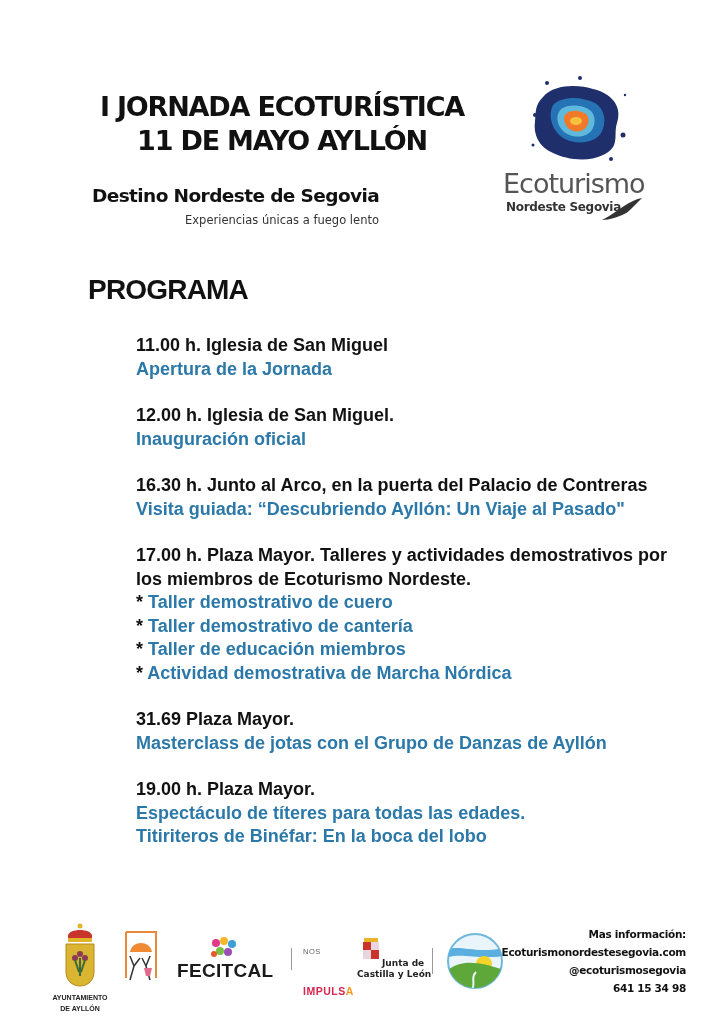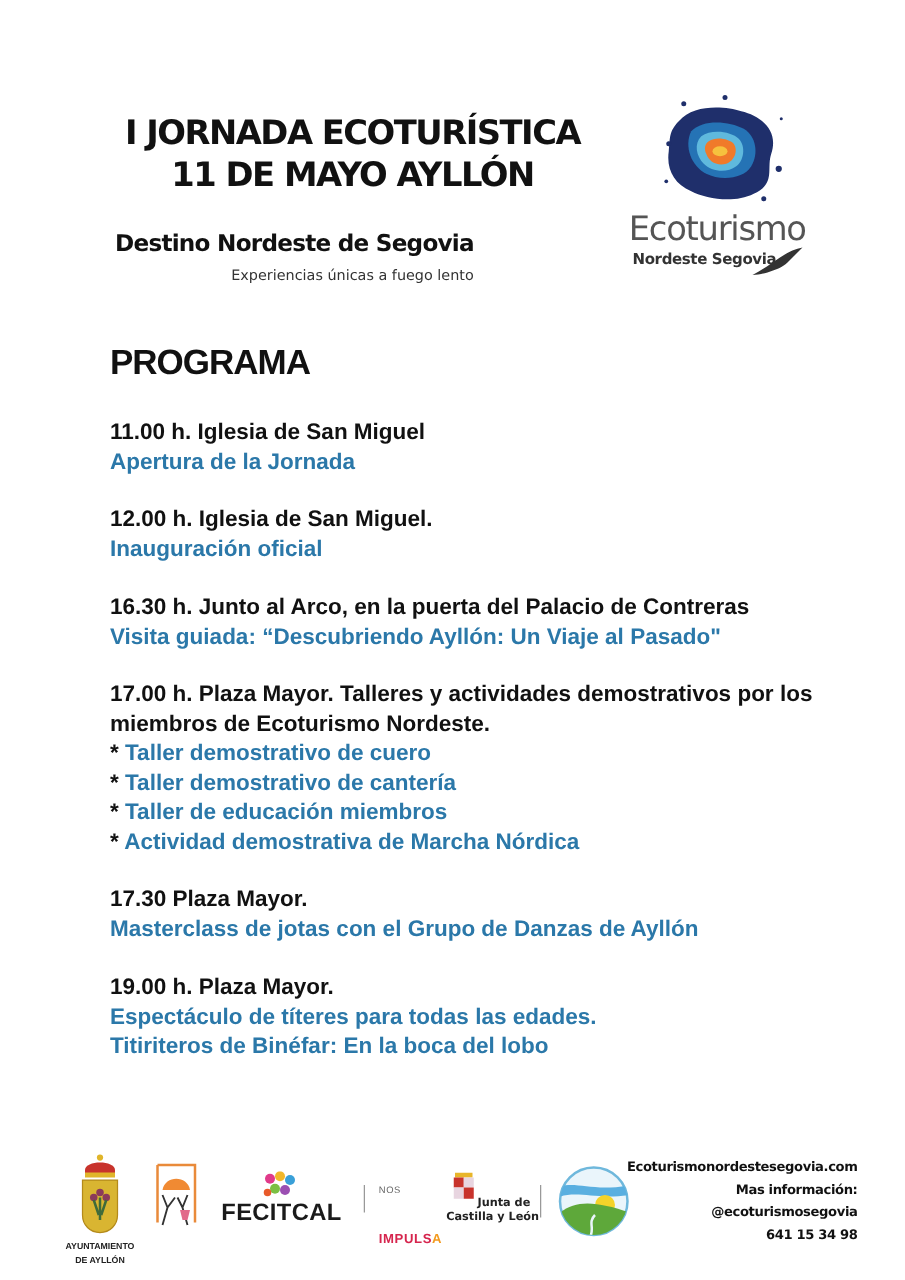--- a/index.html
+++ b/index.html
@@ -10,21 +10,21 @@
   .header-tag { position: absolute; left: 92px; top: 213px; width: 380px; text-align: center; font-family: "DejaVu Sans", sans-serif; font-size: 11.5px; color: #333; }
 
   .logo-blob { position: absolute; left: 525px; top: 75px; width: 105px; height: 90px; }
   .logo-eco { position: absolute; left: 503px; top: 168px; font-family: "DejaVu Sans", sans-serif; font-size: 27px; letter-spacing: -1px; color: #555; }
   .logo-nordeste { position: absolute; left: 506px; top: 200px; font-family: "DejaVu Sans", sans-serif; font-weight: bold; font-size: 12px; color: #333; letter-spacing: -0.3px; }
   .logo-bird { position: absolute; left: 600px; top: 196px; width: 44px; height: 26px; }
 
   .program-title { position: absolute; left: 88px; top: 274px; font-weight: bold; font-size: 28px; letter-spacing: -0.8px; color: #111; }
 
   .program { position: absolute; left: 88px; top: 334px; width: 600px; font-weight: bold; font-size: 18px; line-height: 23.5px; }
-  .event { margin-bottom: 23px; }
+  .event { margin-bottom: 23px; margin-left: 48px; }
   .event .head { color: #111; display: block; }
   .event .desc { color: #2b78a9; display: block; }
   .event .item { display: block; color: #2b78a9; }
   .event .item .star { color: #111; }
   .fl { position: absolute; }
   .fecitcal-text { position: absolute; left: 177px; top: 960px; font-weight: bold; font-size: 19px; color: #1a1a1a; letter-spacing: 0.3px; }
   .ayto-text { position: absolute; left: 45px; top: 992px; width: 70px; text-align: center; font-weight: bold; font-size: 7px; line-height: 11px; color: #222; }
   .nos { position: absolute; left: 303px; top: 947px; font-size: 7.5px; color: #666; letter-spacing: 0.5px; }
   .impulsa { position: absolute; left: 303px; top: 985px; font-weight: bold; font-size: 10.5px; color: #d6254e; letter-spacing: 0.5px; }
   .impulsa .a { color: #f39a1e; }
@@ -79,21 +79,21 @@
     <span class="desc">Visita guiada: “Descubriendo Ayllón: Un Viaje al Pasado"</span>
   </div>
   <div class="event">
     <span class="head">17.00 h. Plaza Mayor. Talleres y actividades demostrativos por los miembros de Ecoturismo Nordeste.</span>
     <span class="item"><span class="star">*</span> <span>Taller demostrativo de cuero</span></span>
     <span class="item"><span class="star">*</span> <span>Taller demostrativo de cantería</span></span>
     <span class="item"><span class="star">*</span> <span>Taller de educación miembros</span></span>
     <span class="item"><span class="star">*</span> <span>Actividad demostrativa de Marcha Nórdica</span></span>
   </div>
   <div class="event">
-    <span class="head">17.30 Plaza Mayor.</span>
+    <span class="head">31.69 Plaza Mayor.</span>
     <span class="desc">Masterclass de jotas con el Grupo de Danzas de Ayllón</span>
   </div>
   <div class="event">
     <span class="head">19.00 h. Plaza Mayor.</span>
     <span class="desc">Espectáculo de títeres para todas las edades.</span>
     <span class="desc">Titiriteros de Binéfar: En la boca del lobo</span>
   </div>
 </div>
 
 <svg class="fl" style="left:62px;top:922px;width:36px;height:66px;" viewBox="0 0 36 66">
@@ -156,17 +156,17 @@
   <circle cx="29" cy="29" r="27" fill="#eaf5fb" stroke="#6fb8dc" stroke-width="2"></circle>
   <g clip-path="url(#c)">
     <path d="M0 18 C14 12 28 22 58 16 L58 24 C30 28 16 20 0 26 Z" fill="#5aafe0"></path>
     <circle cx="38" cy="32" r="8" fill="#f4d32a"></circle>
     <path d="M0 40 C14 26 34 30 58 38 L58 58 L0 58 Z" fill="#5ea83a"></path>
     <path d="M26 58 C30 50 24 46 30 40" stroke="#eaf5fb" stroke-width="2" fill="none"></path>
   </g>
 </svg>
 
 <div class="contact">
+  <div>Mas información:</div>
   <div>Ecoturismonordestesegovia.com</div>
-  <div>Mas información:</div>
   <div>@ecoturismosegovia</div>
   <div>641 15 34 98</div>
 </div>
 
 </body></html>

